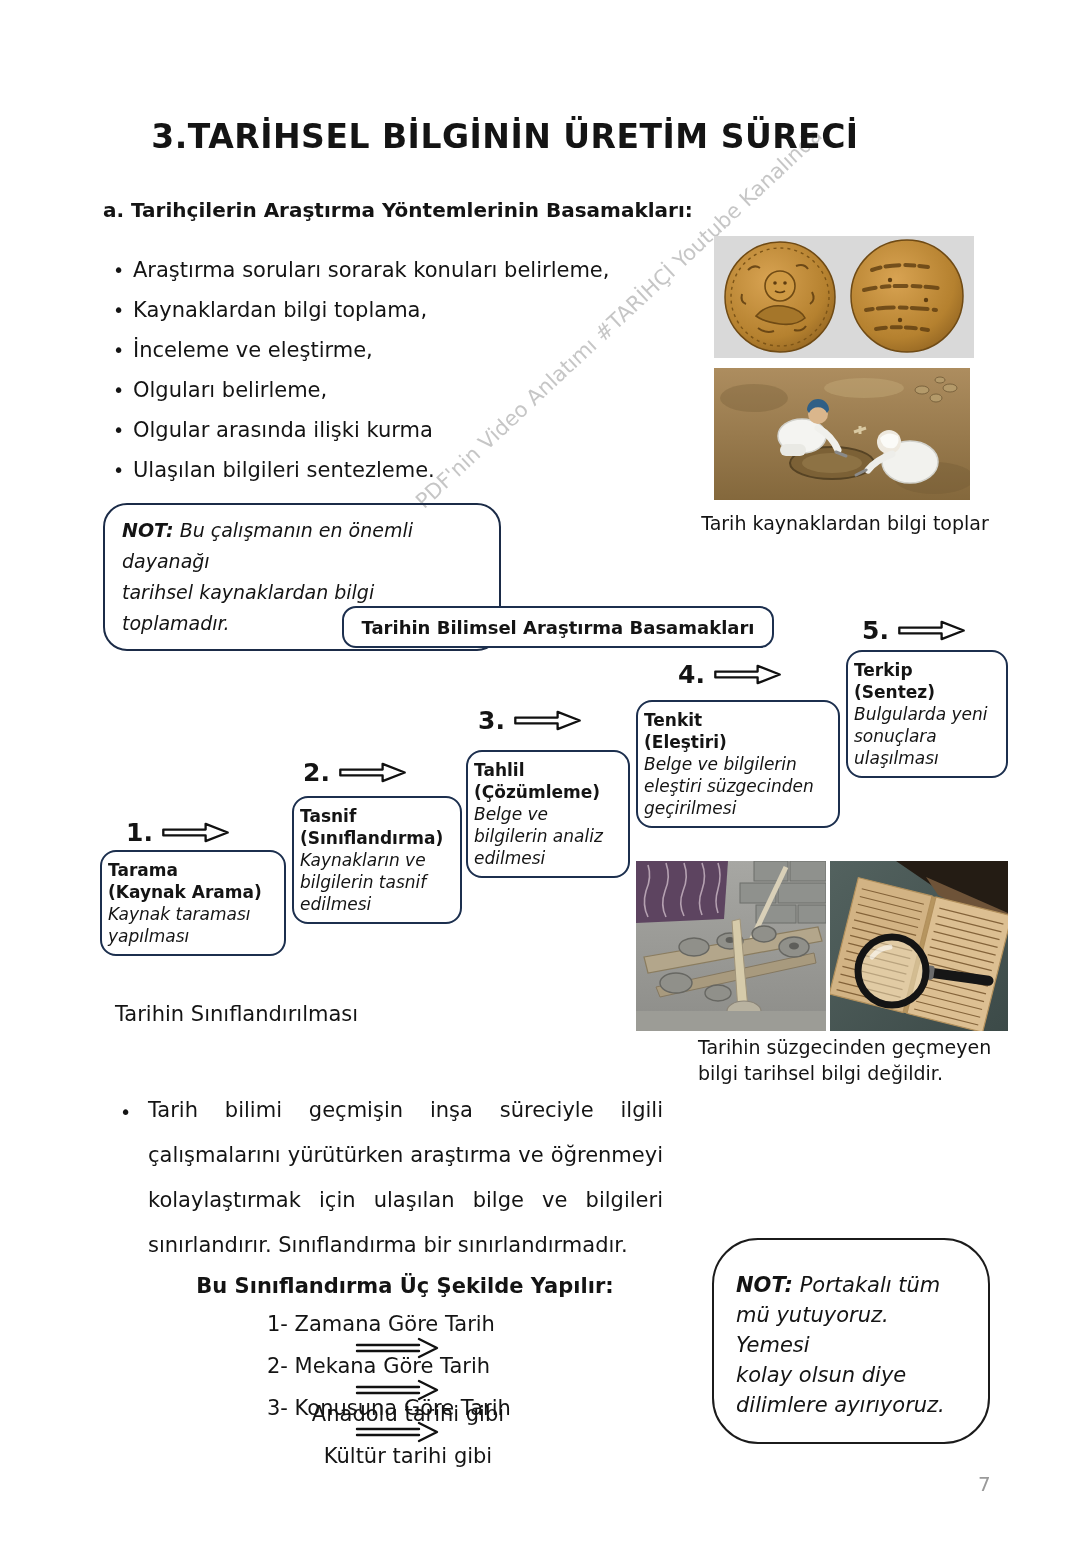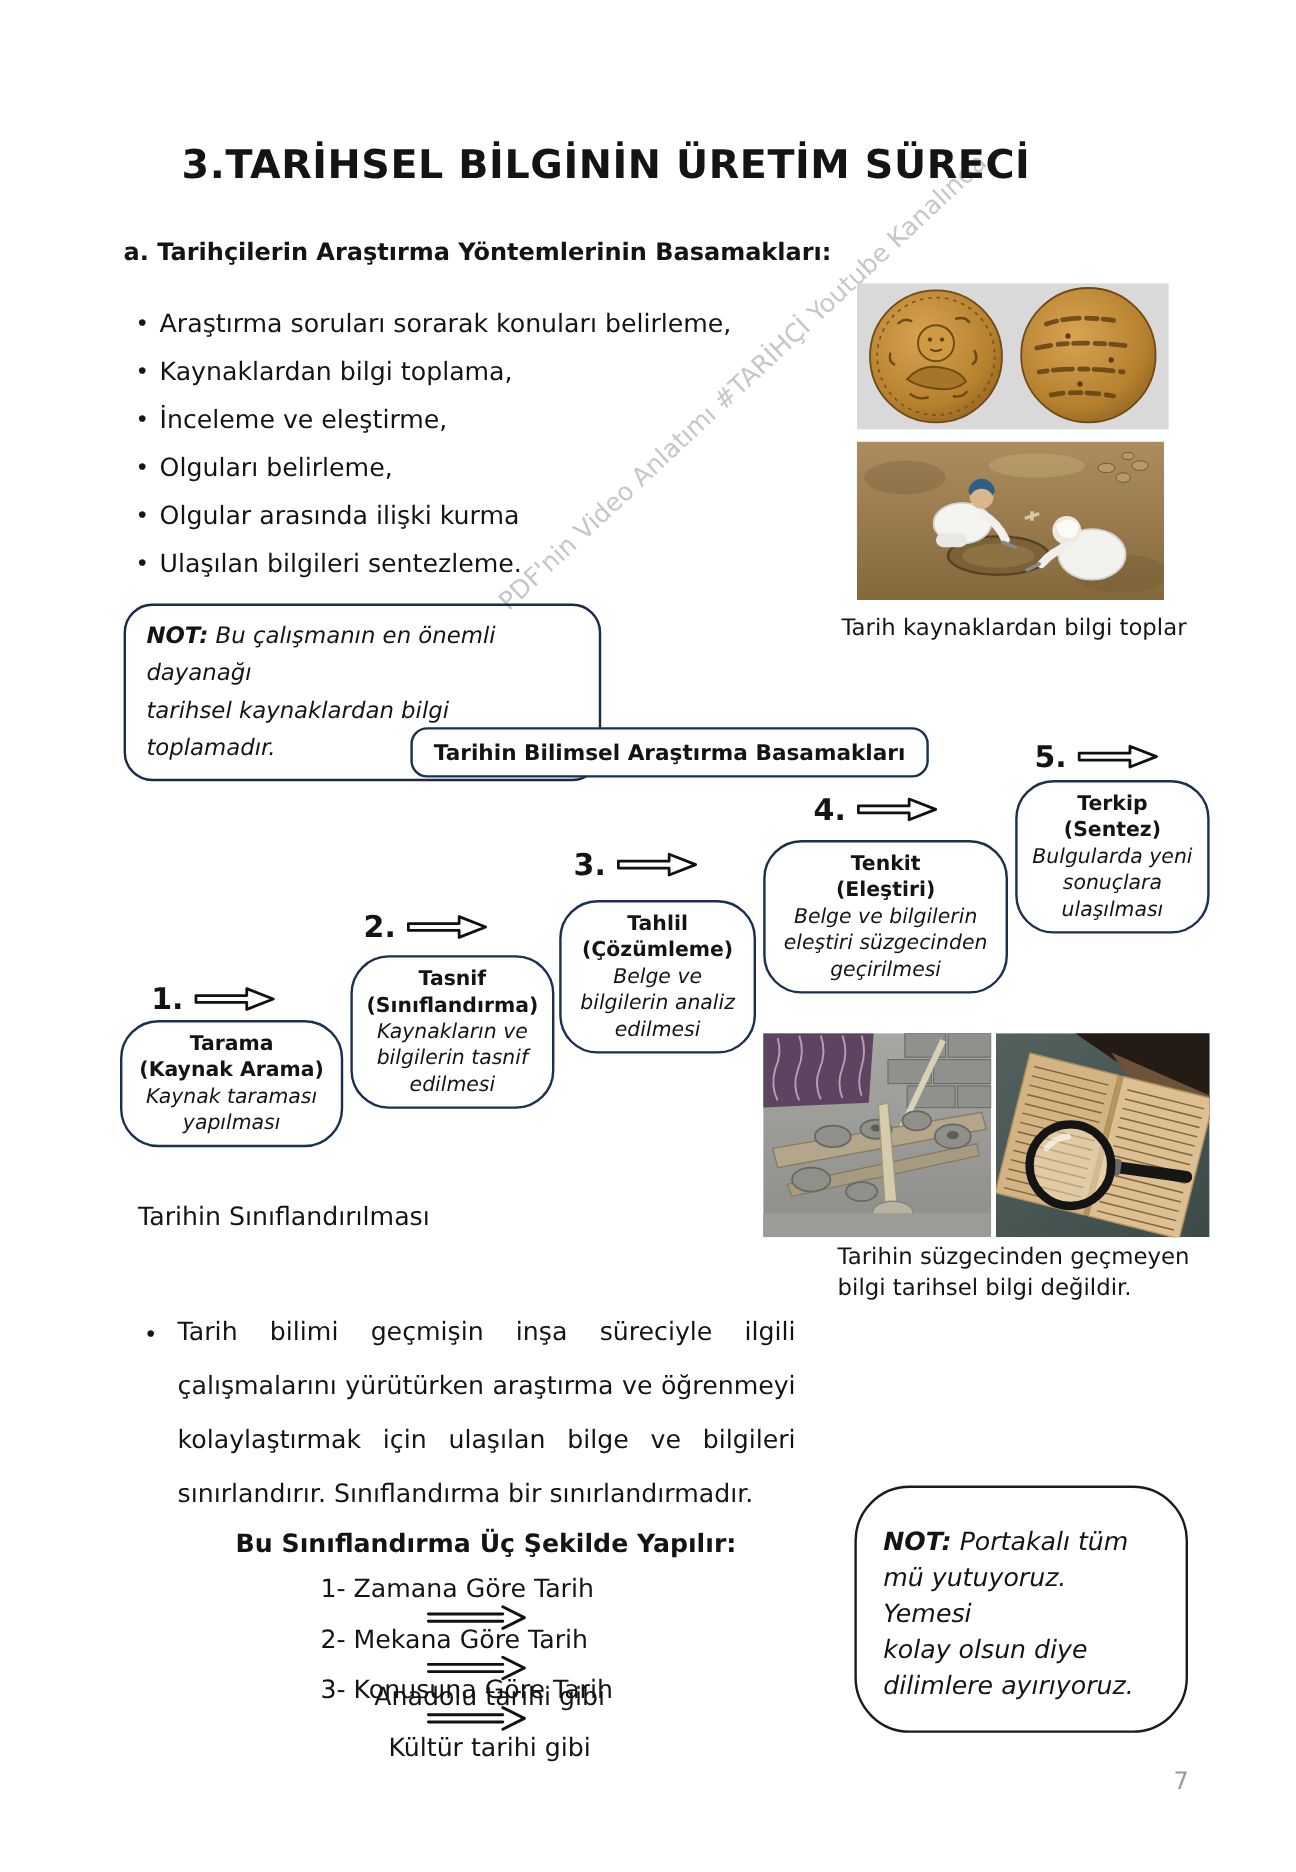--- a/index.html
+++ b/index.html
@@ -22,22 +22,22 @@
     padding:30px 22px;font-size:21px;font-style:italic;line-height:30px;box-sizing:border-box;}
   .note-label{font-weight:bold;font-style:italic;}
   
   .photo{position:absolute;display:block;}
   .caption{font-size:19px;line-height:26px;}
   
   .flow-title{left:342px;top:606px;width:432px;border:2.5px solid #1c2f4e;border-radius:14px;
     text-align:center;font-size:18px;font-weight:bold;line-height:40px;height:42px;box-sizing:border-box;background:#fff;}
   .step-label{position:absolute;display:flex;align-items:center;gap:7px;font-size:25px;font-weight:bold;z-index:2;}
   .arr{width:72px;height:25px;}
-  .step-box{position:absolute;border:2.5px solid #1c2f4e;border-radius:32px;background:#fff;
-    text-align:center;padding:7px 6px;box-sizing:border-box;z-index:1;}
+  .step-box{position:absolute;border:2.5px solid #1c2f4e;border-radius:16px;background:#fff;
+    text-align:left;padding:7px 6px;box-sizing:border-box;z-index:1;}
   .bt{font-size:17px;font-weight:bold;line-height:22px;}
   .bd{font-size:17px;font-style:italic;line-height:22px;}
   
   .class-head{left:115px;top:1002px;font-size:21px;font-weight:normal;}
   .para{left:118px;top:1088px;width:545px;font-size:21px;line-height:45px;text-align:justify;padding-left:30px;box-sizing:border-box;}
   .para::before{content:"•";position:absolute;left:2px;top:2px;font-size:19px;}
   .sub-head{left:120px;top:1274px;width:570px;text-align:center;font-size:21px;font-weight:bold;}
   .rows{left:118px;top:1312px;width:580px;}
   .row{display:flex;align-items:center;height:42px;font-size:21px;flex-direction:column;}
   .row .lbl{width:282px;}

